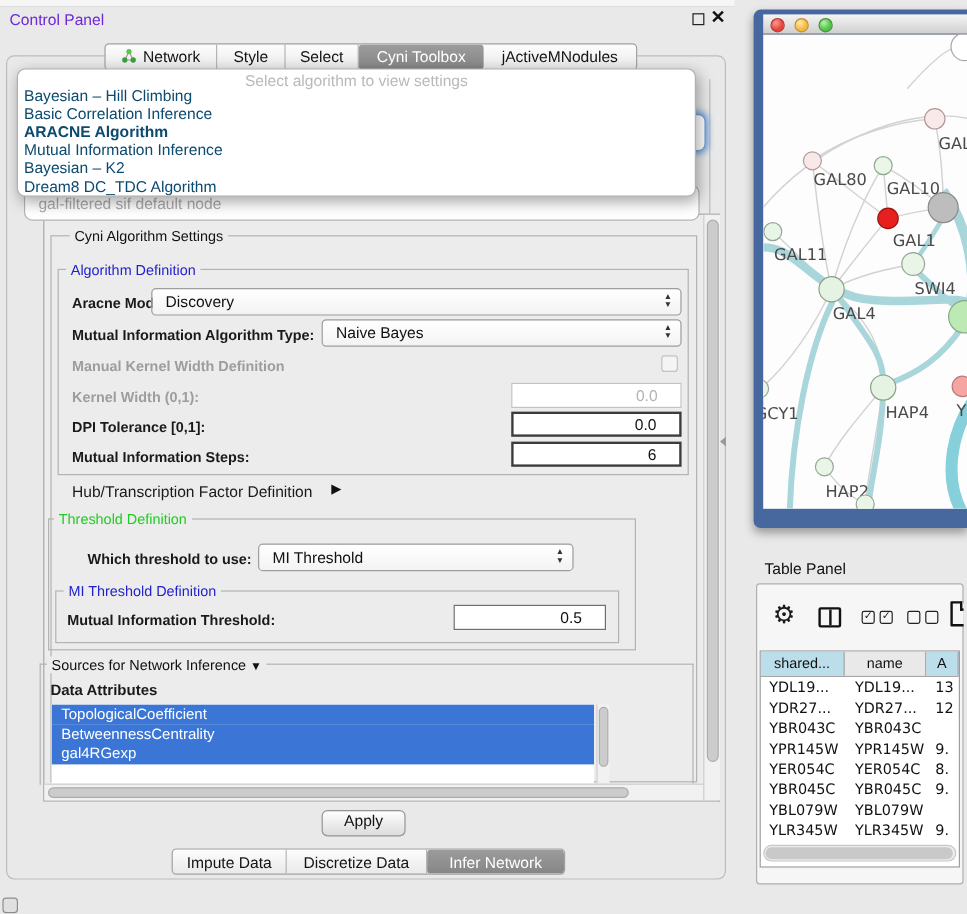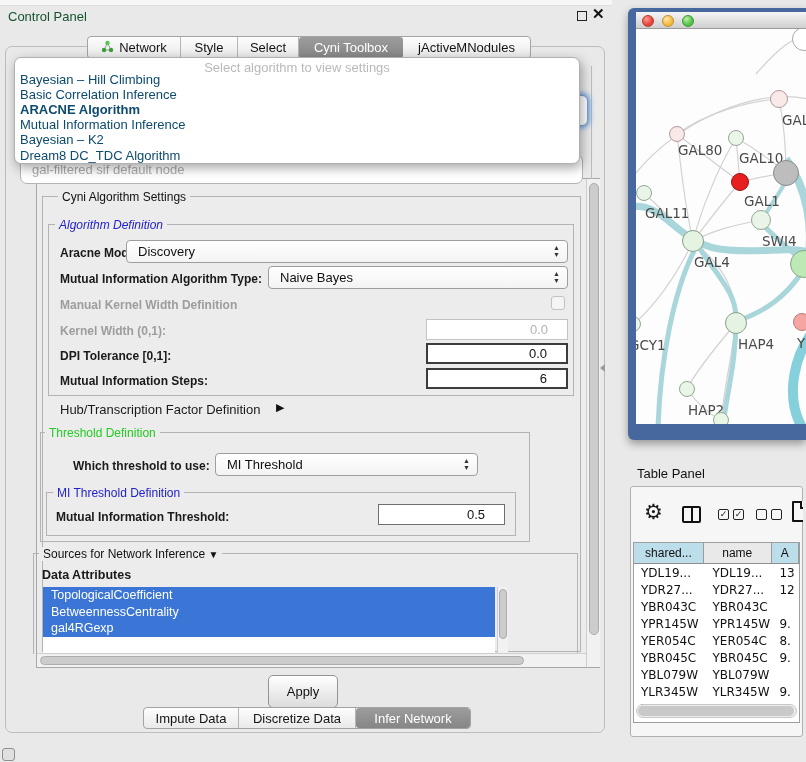--- a/index.html
+++ b/index.html
@@ -6,21 +6,21 @@
   html,body { background:#e9e9e9; }
   #root {
     position:relative; width:806px; height:762px; overflow:hidden;
     background:#e9e9e9; font-family:"Liberation Sans", sans-serif;
     -webkit-font-smoothing:antialiased;
   }
   .abs { position:absolute; }
 
   
   .top-strip { left:0; top:0; width:612px; height:6px; background:#f6f6f6; border-bottom:1px solid #dedede; }
-  .cp-title { left:8px; top:9px; font-size:13px; color:#14532d; }
+  .cp-title { left:8px; top:9px; font-size:13px; color:#6d28d9; }
   .float-box { left:577px; top:11px; width:10px; height:10px; border:1.5px solid #222; background:transparent; }
   .close-x { left:592px; top:5px; font-size:15px; font-weight:bold; color:#111; }
   .cp-frame { left:5px; top:46px; width:600px; height:687px; border:1px solid #bdbdbd; border-radius:7px; }
 
   
   .segstrip { display:flex; border:1px solid #a3a3a3; border-radius:4px; background:linear-gradient(#fdfdfd,#e9e9e9); overflow:hidden; z-index:10; }
   .seg { display:flex; align-items:center; justify-content:center; gap:5px; font-size:13px; color:#141414; border-right:1px solid #b5b5b5; height:100%; }
   .seg:last-child { border-right:none; }
   .seg.sel { background:linear-gradient(#9c9c9c,#868686); color:#fff; border-radius:3px; border-right:none; }
   .tabstrip-top { left:87px; top:36px; height:23px; }
@@ -57,23 +57,23 @@
   .popup-item { font-size:13px; color:#0c4a6e; padding-left:5px; height:15.1px; display:flex; align-items:center; white-space:nowrap; }
   .popup-item.hl { font-weight:bold; }
 
   
   .frag-line { left:591px; top:66px; width:1px; height:116px; background:#bcbcbc; z-index:4; }
   .frag-combo { left:556px; top:95px; width:32px; height:31px; background:#fff; border:1px solid #79a1d2;
                 border-radius:6px; box-shadow:0 0 5px 2px #6f9fdd; z-index:4; }
   .frag-combo2 { left:20px; top:154px; width:563px; height:30px; background:#fff; border:1px solid #b4b4b4;
                  border-radius:7px; z-index:4; display:flex; align-items:center; padding-left:11px;
                  font-size:13px; color:#ababab; }
-  .apply-btn { left:268px; top:675px; width:70px; height:33px; border:1px solid #949494; border-radius:5px;
+  .apply-btn { left:268px; top:675px; width:70px; height:22px; border:1px solid #949494; border-radius:5px;
                background:linear-gradient(#ffffff,#dcdcdc); font-size:13px; color:#111;
-               display:flex; align-items:center; justify-content:center; z-index:3; }
+               display:flex; justify-content:center; z-index:3; }
   .divider-handle { left:600px; top:364px; width:0; height:0; border-top:4px solid transparent;
                     border-bottom:4px solid transparent; border-right:5px solid #9a9a9a; }
   .mini-icon { left:2px; top:748px; width:13px; height:13px; border:1px solid #8f8f8f; border-radius:3px; background:#e0e0e0; }
 
   
   .net-frame { left:628px; top:8px; width:178px; height:432px; background:#46689f;
                border-radius:6px 0 0 6px; box-shadow:0 4px 8px rgba(0,0,0,0.35); }
   .net-titlebar { left:636px; top:12px; width:170px; height:17px;
                   background:linear-gradient(#f5f5f5,#cfcfcf); border-bottom:1px solid #9a9a9a; }
   .light { position:absolute; top:15px; width:12px; height:12px; border-radius:50%; }
@@ -148,21 +148,21 @@
   <div class="abs frag-combo2">
     <span>gal-filtered sif default node</span>
   </div>
 
   <div class="abs scrollpane"></div>
 
   <div class="abs group" style="left:42px; top:196px; width:539px; height:456px; z-index:3;"></div>
   <div class="abs gtitle" style="left:58px; top:190px; z-index:4;">Cyni Algorithm Settings</div>
 
   <div class="abs group" style="left:48px; top:224px; width:526px; height:172px; z-index:3;"></div>
-  <div class="abs gtitle blue" style="left:55px; top:218px; z-index:4;font-style:italic;">Algorithm Definition</div>
+  <div class="abs gtitle blue" style="left:55px; top:218px; z-index:4;">Algorithm Definition</div>
 
   <div class="abs lbl" style="left:60px; top:246px; z-index:4;">Aracne Mode:</div>
   <div class="abs combo" style="left:126px; top:240px; width:442px; z-index:4;">
     <span>Discovery</span>
     <span class="stepper">
         <span>▲</span>
         <span>▼</span>
       </span>
   </div>
 

